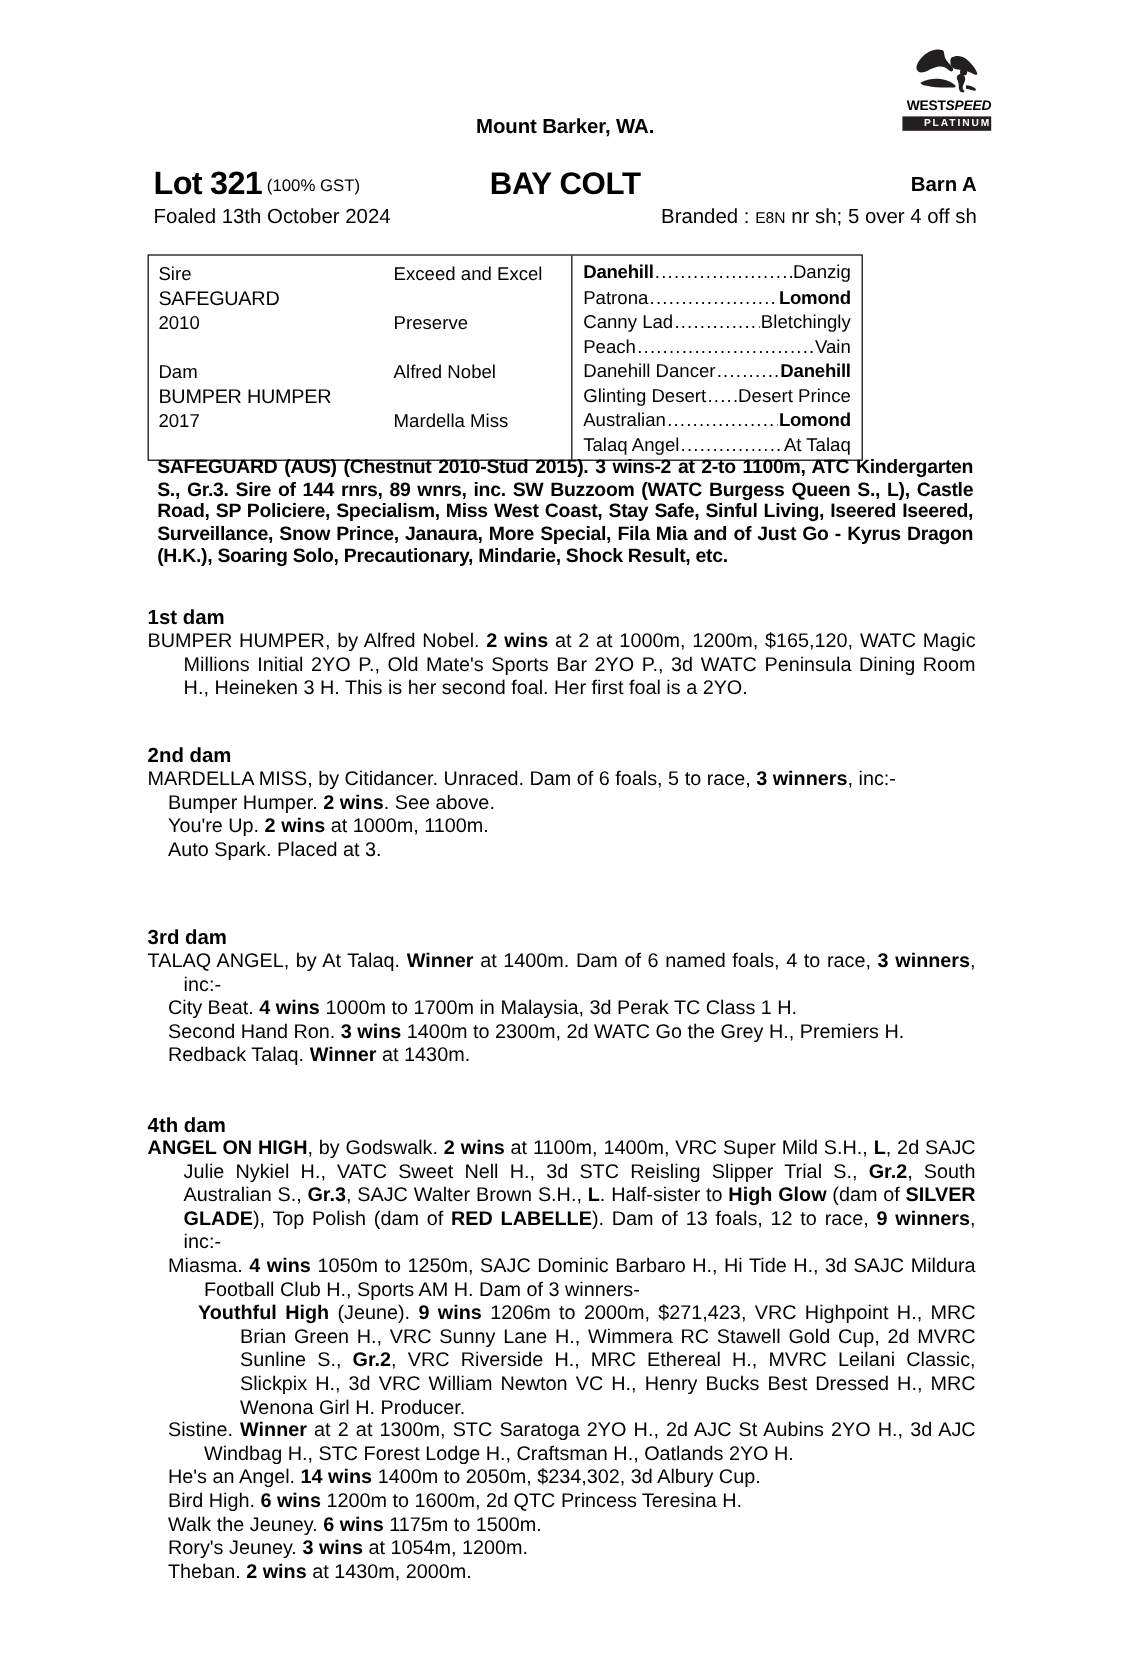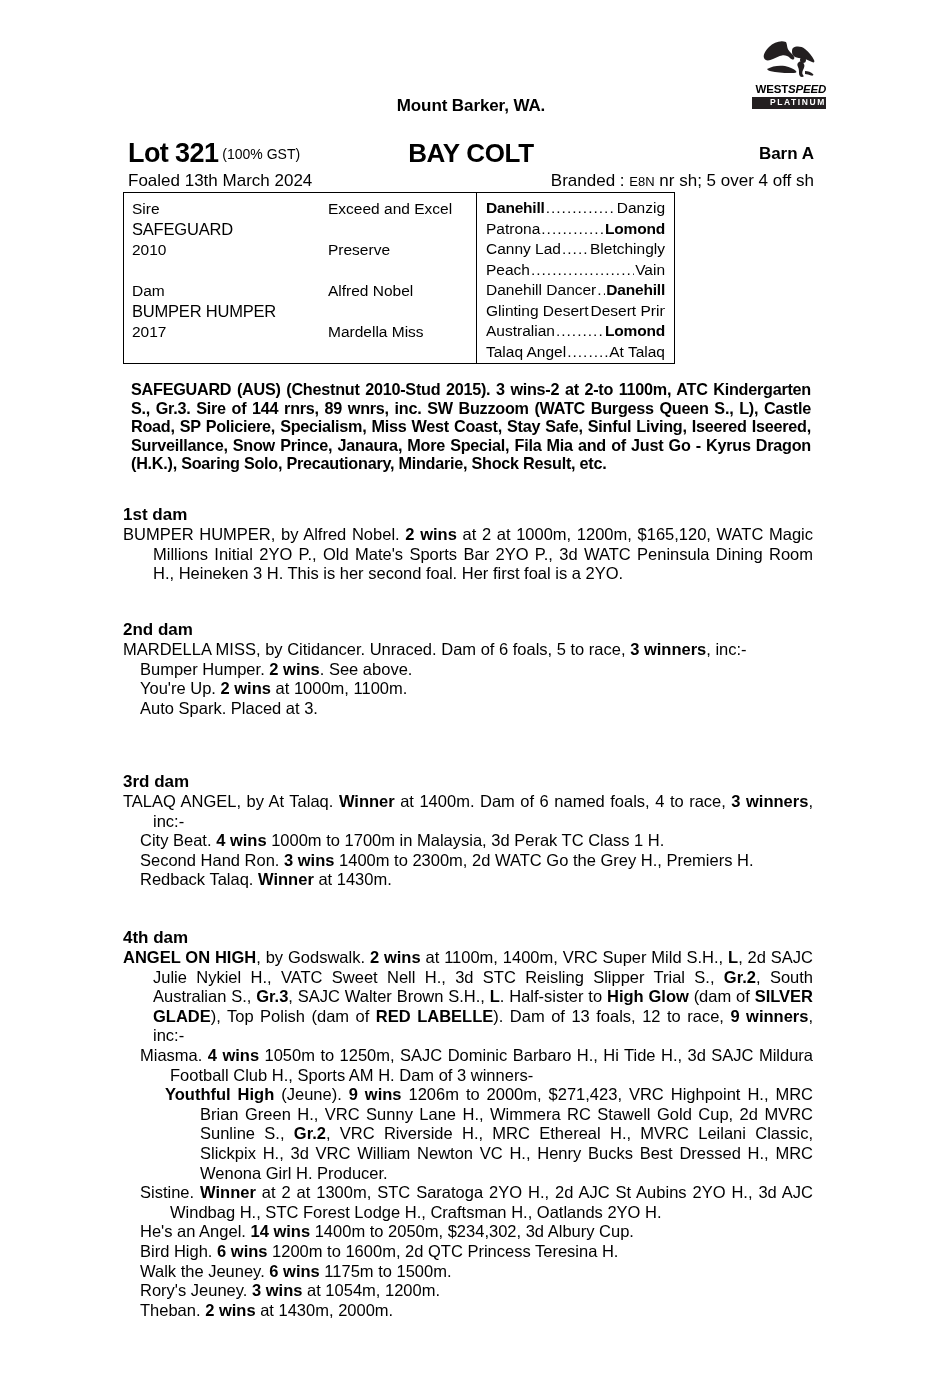--- a/index.html
+++ b/index.html
@@ -98,22 +98,22 @@
     font-size: 17px;
     line-height: 22px;
   }
   .foaled { position: absolute; left: 0; top: 0; }
   .branded { position: absolute; right: 0; top: 0; white-space: nowrap; }
   .brandmark { font-size: 13px; }
 
   
   .ped {
     position: absolute;
-    left: 123px; top: 192px;
-    width: 552px;
+    left: 123px; top: 212px;
+    width: 596px;
     height: 172px;
     border: 1.6px solid #000;
     box-sizing: border-box;
   }
   .ped-left {
     position: absolute; left: 0; top: 0;
     width: 353px; height: 100%;
     box-sizing: border-box;
     border-right: 1.6px solid #000;
   }
@@ -218,21 +218,21 @@
     <div>Mount Barker, WA.</div>
   </div>
 
   <div class="titlerow">
     <div class="sexcolour">BAY COLT</div>
     <div class="lotno"><span>Lot 321</span><span class="gst">(100% GST)</span></div>
     <div class="barn">Barn A</div>
   </div>
 
   <div class="subrow">
-    <div class="foaled">Foaled 13th March 2024</div>
+    <div class="foaled">Foaled 13th October 2024</div>
     <div class="branded"><span>Branded : </span><span class="brandmark">E8N</span><span> nr sh; 5 over 4 off sh</span></div>
   </div>
 
   <div class="ped">
     <div class="ped-left">
       <div class="pcell col1" style="top:6px;">Sire</div>
       <div class="pcell col1 pbold" style="top:26px;">SAFEGUARD</div>
       <div class="pcell col1" style="top:47px;">2010</div>
       <div class="pcell col2" style="top:6px;">Exceed and Excel</div>
       <div class="pcell col2" style="top:47px;">Preserve</div>

